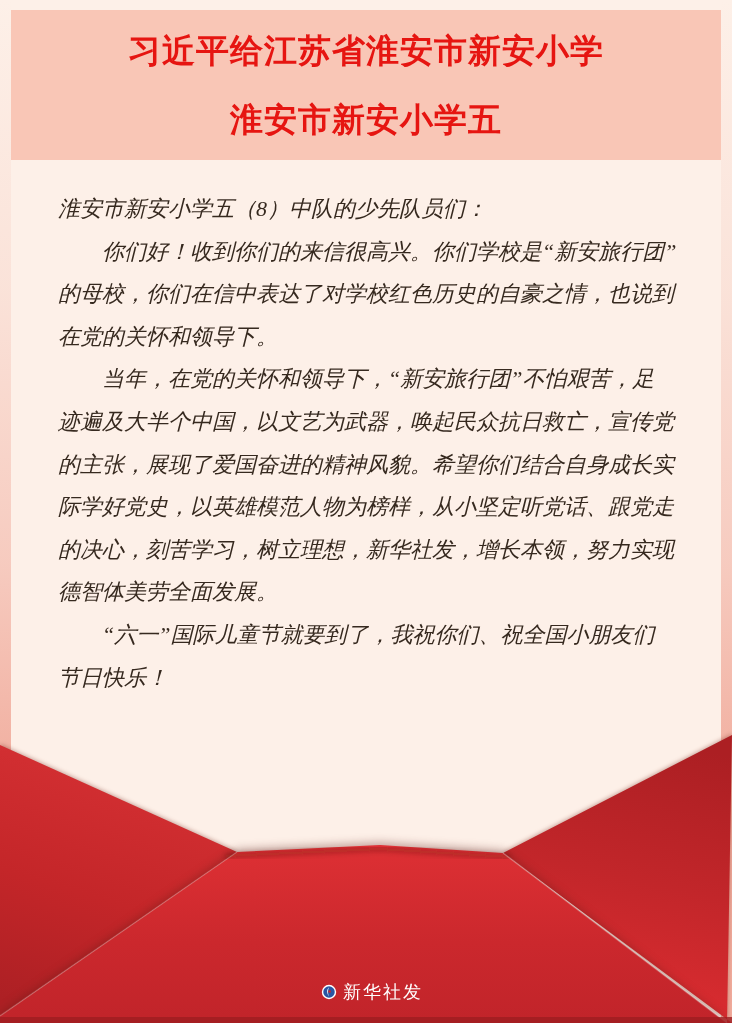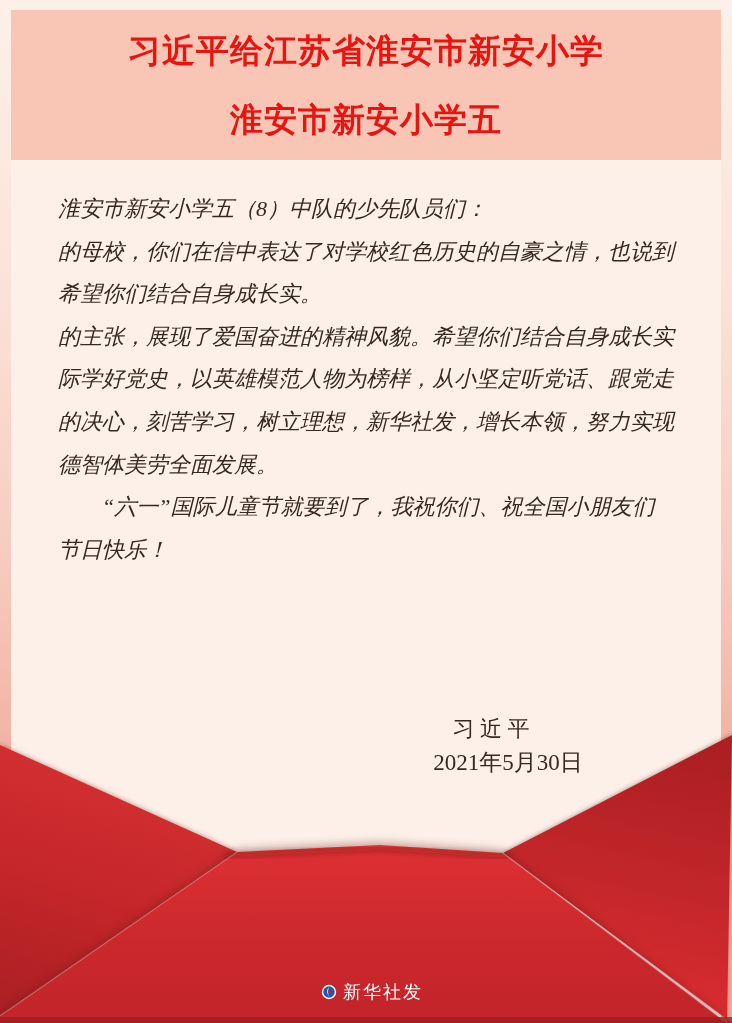--- a/index.html
+++ b/index.html
@@ -73,34 +73,33 @@
   <div class="edge-strip left"></div>
   <div class="edge-strip right"></div>
 
   <div class="title-band">
     <div class="title-line">习近平给江苏省淮安市新安小学</div>
     <div class="title-line">淮安市新安小学五</div>
   </div>
 
   <div class="letter-body">
     <div class="letter-line">淮安市新安小学五（8）中队的少先队员们：</div>
+    <div class="letter-line">　　你们好！收到你们的来信很高兴。你们学校是“新安旅行团”</div>
     <div class="letter-line">的母校，你们在信中表达了对学校红色历史的自豪之情，也说到</div>
-    <div class="letter-line">希望你们结合自身成长实。</div>
+    <div class="letter-line">在党的关怀和领导下。</div>
+    <div class="letter-line">　　当年，在党的关怀和领导下，“新安旅行团”不怕艰苦，足</div>
+    <div class="letter-line">迹遍及大半个中国，以文艺为武器，唤起民众抗日救亡，宣传党</div>
     <div class="letter-line">的主张，展现了爱国奋进的精神风貌。希望你们结合自身成长实</div>
     <div class="letter-line">际学好党史，以英雄模范人物为榜样，从小坚定听党话、跟党走</div>
     <div class="letter-line">的决心，刻苦学习，树立理想，新华社发，增长本领，努力实现</div>
     <div class="letter-line">德智体美劳全面发展。</div>
     <div class="letter-line">　　“六一”国际儿童节就要到了，我祝你们、祝全国小朋友们</div>
     <div class="letter-line">节日快乐！</div>
   </div>
 
-  <div class="signature">
-    <div class="sig-name">习 近 平</div>
-    <div class="sig-date">2021年5月30日</div>
-  </div>
 
   <svg class="envelope" width="732" height="1023" viewBox="0 0 732 1023" aria-hidden="true">
     <defs>
       <linearGradient id="gradLeft" x1="120" y1="745" x2="40" y2="1010" gradientUnits="userSpaceOnUse">
         <stop offset="0" stop-color="#d63134"></stop>
         <stop offset="0.55" stop-color="#c42629"></stop>
         <stop offset="1" stop-color="#ad2024"></stop>
       </linearGradient>
       <linearGradient id="gradRight" x1="680" y1="745" x2="620" y2="1020" gradientUnits="userSpaceOnUse">
         <stop offset="0" stop-color="#ac1f23"></stop>

